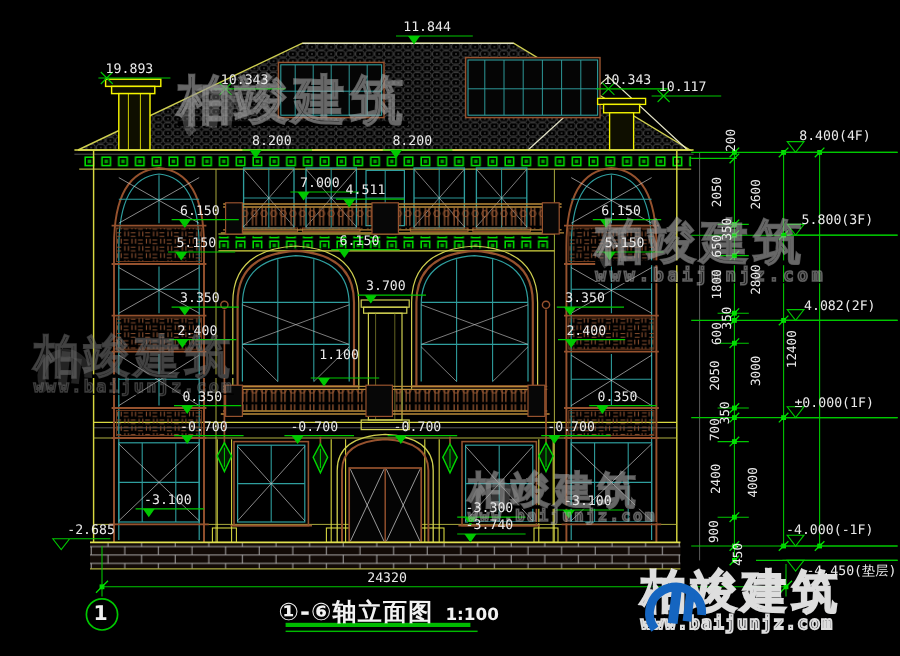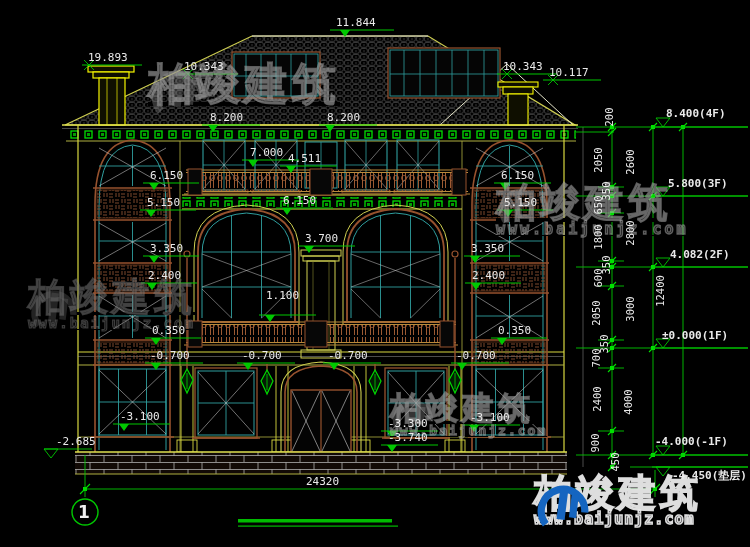--- a/index.html
+++ b/index.html
@@ -3,21 +3,21 @@
 <meta charset="utf-8">
 <style>
   html,body{margin:0;padding:0;background:#000;}
   .stage{position:relative;width:750px;height:547px;background:#000;overflow:hidden;
          font-family:"DejaVu Sans","Liberation Sans",sans-serif;}
   .stage svg{position:absolute;left:0;top:0;}
   .cad{position:absolute;font:11px/1.1 "DejaVu Sans Mono","Liberation Mono",monospace;
        color:#eaeaea;white-space:nowrap;z-index:5;}
   .rot{width:46px;text-align:center;font-size:10.5px;
        transform:translate(-50%,-50%) rotate(-90deg);}
-  .flag{font-size:11px;font-weight:bold;}
+  .flag{font-size:11px;}
   .title-row{position:absolute;left:232px;top:497px;z-index:6;color:#f2f2f2;
        font-weight:bold;font-size:20px;letter-spacing:1px;white-space:nowrap;}
   .title-row .scale{font-size:14px;margin-left:10px;letter-spacing:0;}
   .axis-num{position:absolute;left:78px;top:502px;z-index:6;color:#f0f0f0;
        font-size:17px;font-weight:bold;}
   
   .wm{position:absolute;display:flex;align-items:center;gap:6px;z-index:4;pointer-events:none;}
   .wm .tcol{display:flex;flex-direction:column;line-height:1;text-decoration:underline;}
   .wm .brand{font-weight:bold;letter-spacing:4px;}
   .wm .url{font-family:"DejaVu Sans Mono","Liberation Mono",monospace;font-weight:bold;}
@@ -355,20 +355,23 @@
 <div class="cad rot" style="left:629px;top:402px">4000</div>
 <div class="cad rot" style="left:661px;top:291px">12400</div>
 
 <div class="cad flag" style="left:666px;top:108px">8.400(4F)</div>
 <div class="cad flag" style="left:668px;top:178px">5.800(3F)</div>
 <div class="cad flag" style="left:670px;top:249px">4.082(2F)</div>
 <div class="cad flag" style="left:662px;top:330px">±0.000(1F)</div>
 <div class="cad flag" style="left:655px;top:436px">-4.000(-1F)</div>
 <div class="cad flag" style="left:672px;top:470px">-4.450(垫层)</div>
 
+<div class="title-row">
+  <span>①-⑥</span><span>轴立面图</span><span class="scale">1:100</span>
+</div>
 <div class="axis-num">1</div>
 
 <div class="wm wm-gray" style="left:148px;top:62px">
   <svg width="62" height="62" style="color:rgba(150,150,150,0.35)">
         <use href="#logo" width="62" height="62"></use>
       </svg>
   <div class="tcol">
         <span class="brand" style="font-size:44px">柏竣建筑</span>
       </div>
 </div>

